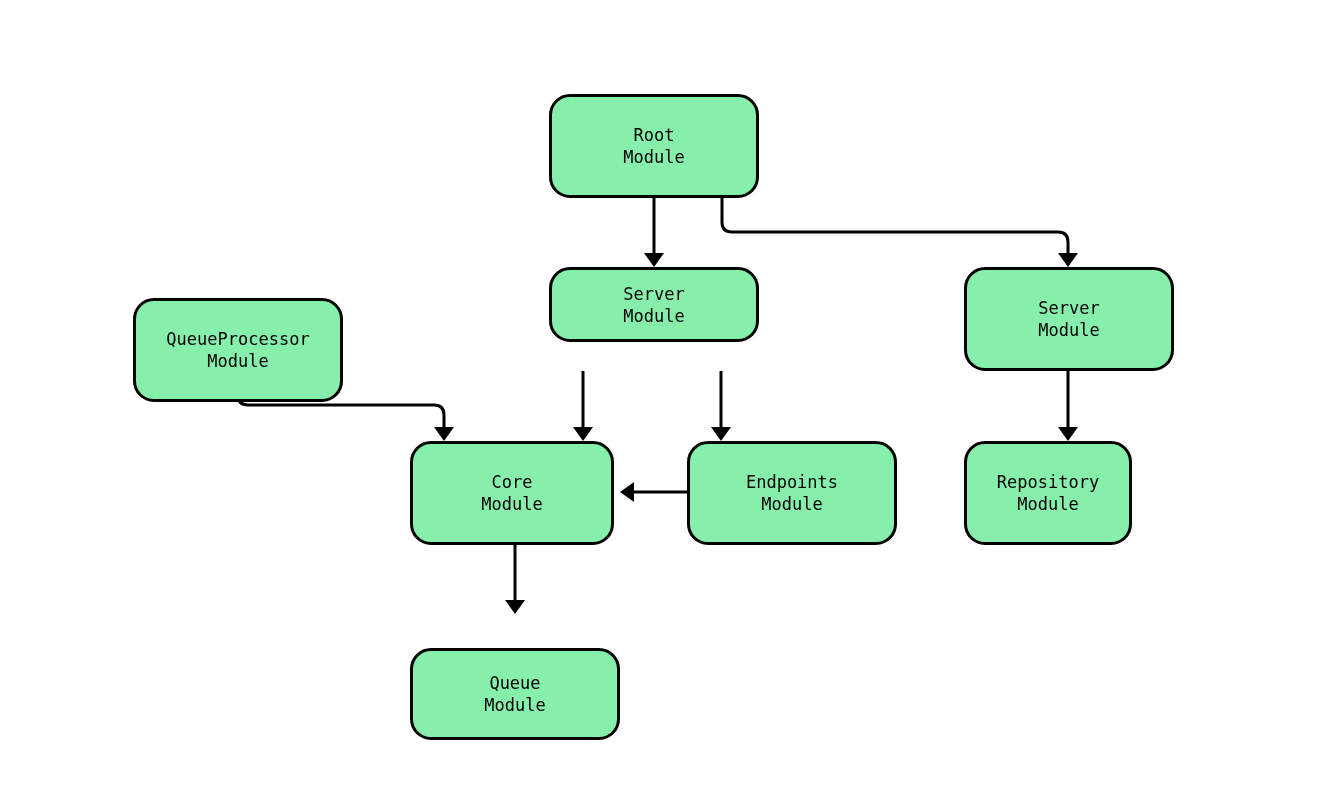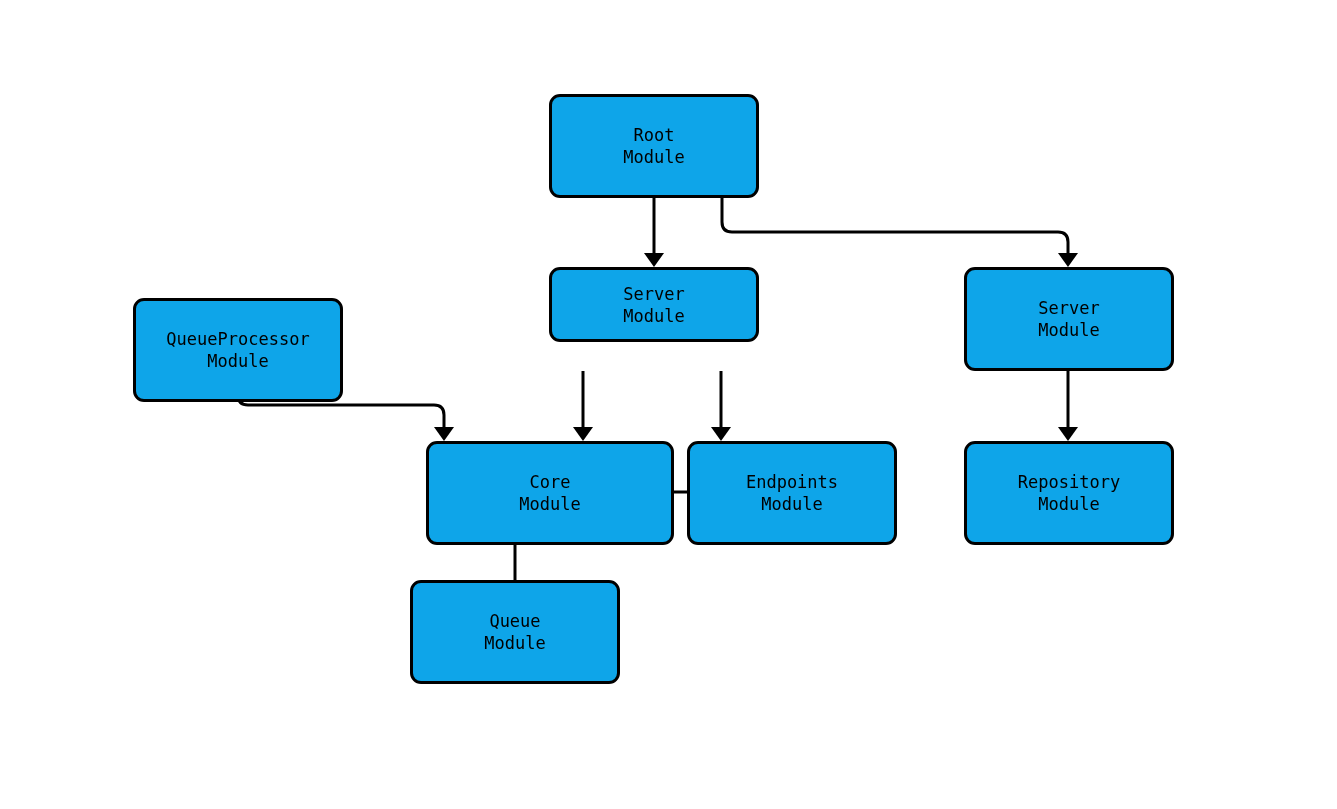--- a/index.html
+++ b/index.html
@@ -22,23 +22,23 @@
   #edge-layer {
     position: absolute;
     left: 0;
     top: 0;
     width: 1337px;
     height: 809px;
   }
   .node {
     position: absolute;
     box-sizing: border-box;
-    background: #0ea5e9;
+    background: #86efac;
     border: 3px solid #000000;
-    border-radius: 11px;
+    border-radius: 21px;
     display: flex;
     align-items: center;
     justify-content: center;
     z-index: 2;
   }
   .node-label {
     text-align: center;
     font-size: 17px;
     line-height: 22px;
     color: #000000;
@@ -99,33 +99,33 @@
   <div class="node" style="left: 549px; top: 267px; width: 210px; height: 75px; border-color: rgb(0, 0, 0);">
     <div class="node-label">Server
 Module</div>
   </div>
 
   <div class="node" style="left: 964px; top: 267px; width: 210px; height: 104px; border-color: rgb(0, 0, 0);">
     <div class="node-label">Server
 Module</div>
   </div>
 
-  <div class="node" style="left: 426px; top: 441px; width: 248px; height: 104px; border-color: rgb(0, 0, 0);">
+  <div class="node" style="left: 410px; top: 441px; width: 204px; height: 104px; border-color: rgb(0, 0, 0);">
     <div class="node-label">Core
 Module</div>
   </div>
 
   <div class="node" style="left: 687px; top: 441px; width: 210px; height: 104px; border-color: rgb(0, 0, 0);">
     <div class="node-label">Endpoints
 Module</div>
   </div>
 
-  <div class="node" style="left: 964px; top: 441px; width: 210px; height: 104px; border-color: rgb(0, 0, 0);">
+  <div class="node" style="left: 964px; top: 441px; width: 168px; height: 104px; border-color: rgb(0, 0, 0);">
     <div class="node-label">Repository
 Module</div>
   </div>
 
-  <div class="node" style="left: 410px; top: 580px; width: 210px; height: 104px; border-color: rgb(0, 0, 0);">
+  <div class="node" style="left: 410px; top: 648px; width: 210px; height: 92px; border-color: rgb(0, 0, 0);">
     <div class="node-label">Queue
 Module</div>
   </div>
 
 </div>
 
 </body></html>

